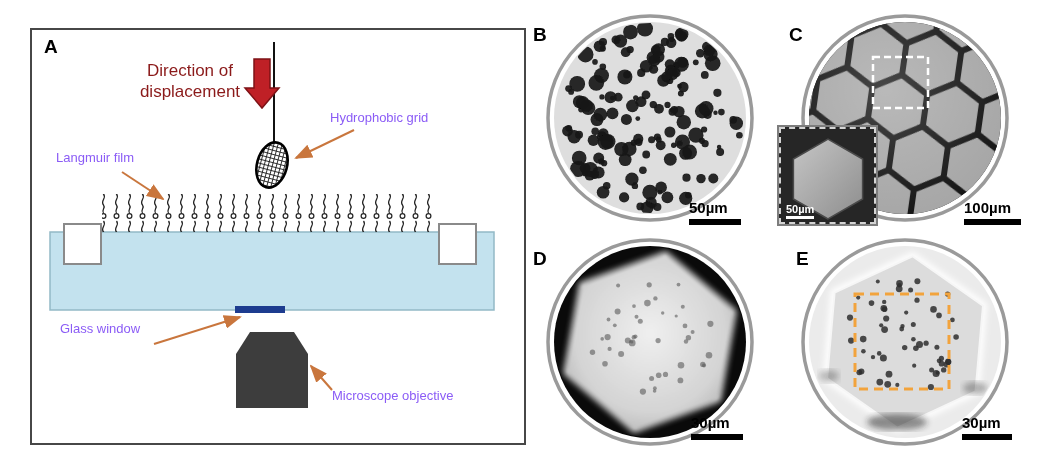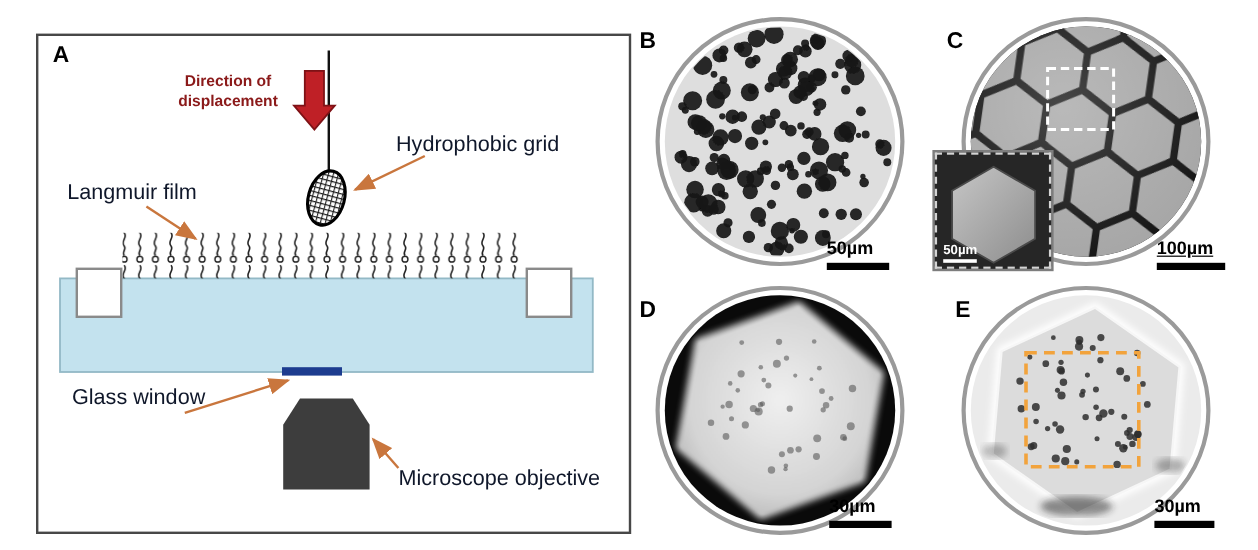--- a/index.html
+++ b/index.html
@@ -1,22 +1,22 @@
 <!DOCTYPE html>
 <html style="--displacement-arrow: #bf2026; --direction-text: #8b1a1a; --annotation-arrow: #c9763d; --water: #c3e2ee; --glass-window: #1d3c8f; --objective: #3d3d3d; --highlight-box: #f2a33c; --ring: #9a9a9a;"><head>
 <meta charset="utf-8">
 <style>
   html,body { margin:0; padding:0; background:#ffffff; }
   body { font-family:"Liberation Sans", sans-serif; }
   .figure { position:relative; width:1048px; height:458px; background:#ffffff; overflow:hidden; }
   .abs { position:absolute; }
   .panel-label { font-weight:bold; font-size:19px; color:#000; }
-  .ann { font-size:18px; color:#0f172a; white-space:nowrap; }
-  .direction { color:var(--direction-text,#8b1a1a); font-size:13px; text-align:center;
-               white-space:pre-line; line-height:1.25; font-weight:700; }
+  .ann { font-size:13px; color:#8b5cf6; white-space:nowrap; }
+  .direction { color:var(--direction-text,#8b1a1a); font-size:17px; text-align:center;
+               white-space:pre-line; line-height:1.25; font-weight:400; }
   .panelA { border:2px solid #474747; background:#fff; box-sizing:border-box; }
   .scale-label { font-weight:bold; font-size:15px; color:#000; }
   .scale-bar { background:#000; height:6px; }
   .inset { border:2px dashed #d4d4d4; box-shadow:0 0 0 2px #7d7d7d; background:#262626; box-sizing:border-box; }
   .inset-scale { position:absolute; left:5px; bottom:3px; color:#fff; }
   .inset-scale-text { font-size:11px; font-weight:bold; }
   .inset-scale-bar { width:28px; height:3px; background:#fff; margin-top:1px; }
 </style>
 </head>
 <body>
@@ -268,21 +268,21 @@
         </radialGradient>
       </defs>
       <circle cx="106" cy="106" r="102" fill="#ffffff" stroke="var(--ring,#9a9a9a)" stroke-width="3.5"></circle>
       <circle cx="106" cy="106" r="96" fill="#161616"></circle>
       <circle cx="106" cy="106" r="96" fill="url(#hexpat)"></circle>
       <circle cx="106" cy="106" r="96" fill="url(#cGlow)"></circle>
       <rect x="74" y="45" width="55" height="51" fill="none" stroke="#ffffff" stroke-width="2.5" stroke-dasharray="7 4"></rect>
     </svg>
   </div>
   <div class="panel-label abs" style="left:789px; top:24px;">C</div>
-  <div class="scale-label abs" style="left:964px; top:199px;text-decoration:underline;">100µm</div>
+  <div class="scale-label abs" style="left:964px; top:199px;">100µm</div>
   <div class="scale-bar abs" style="left:964px; top:219px; width:57px;"></div>
 
   <div class="inset abs" style="left:779px; top:127px; width:97px; height:97px;">
     <svg width="93" height="93" viewBox="0 0 93 93">
       <defs>
         <linearGradient id="insetHex" x1="0" y1="0" x2="1" y2="1">
           <stop offset="0" stop-color="#c6c6c6"></stop>
             <stop offset="1" stop-color="#8d8d8d"></stop>
         </linearGradient>
       </defs>

